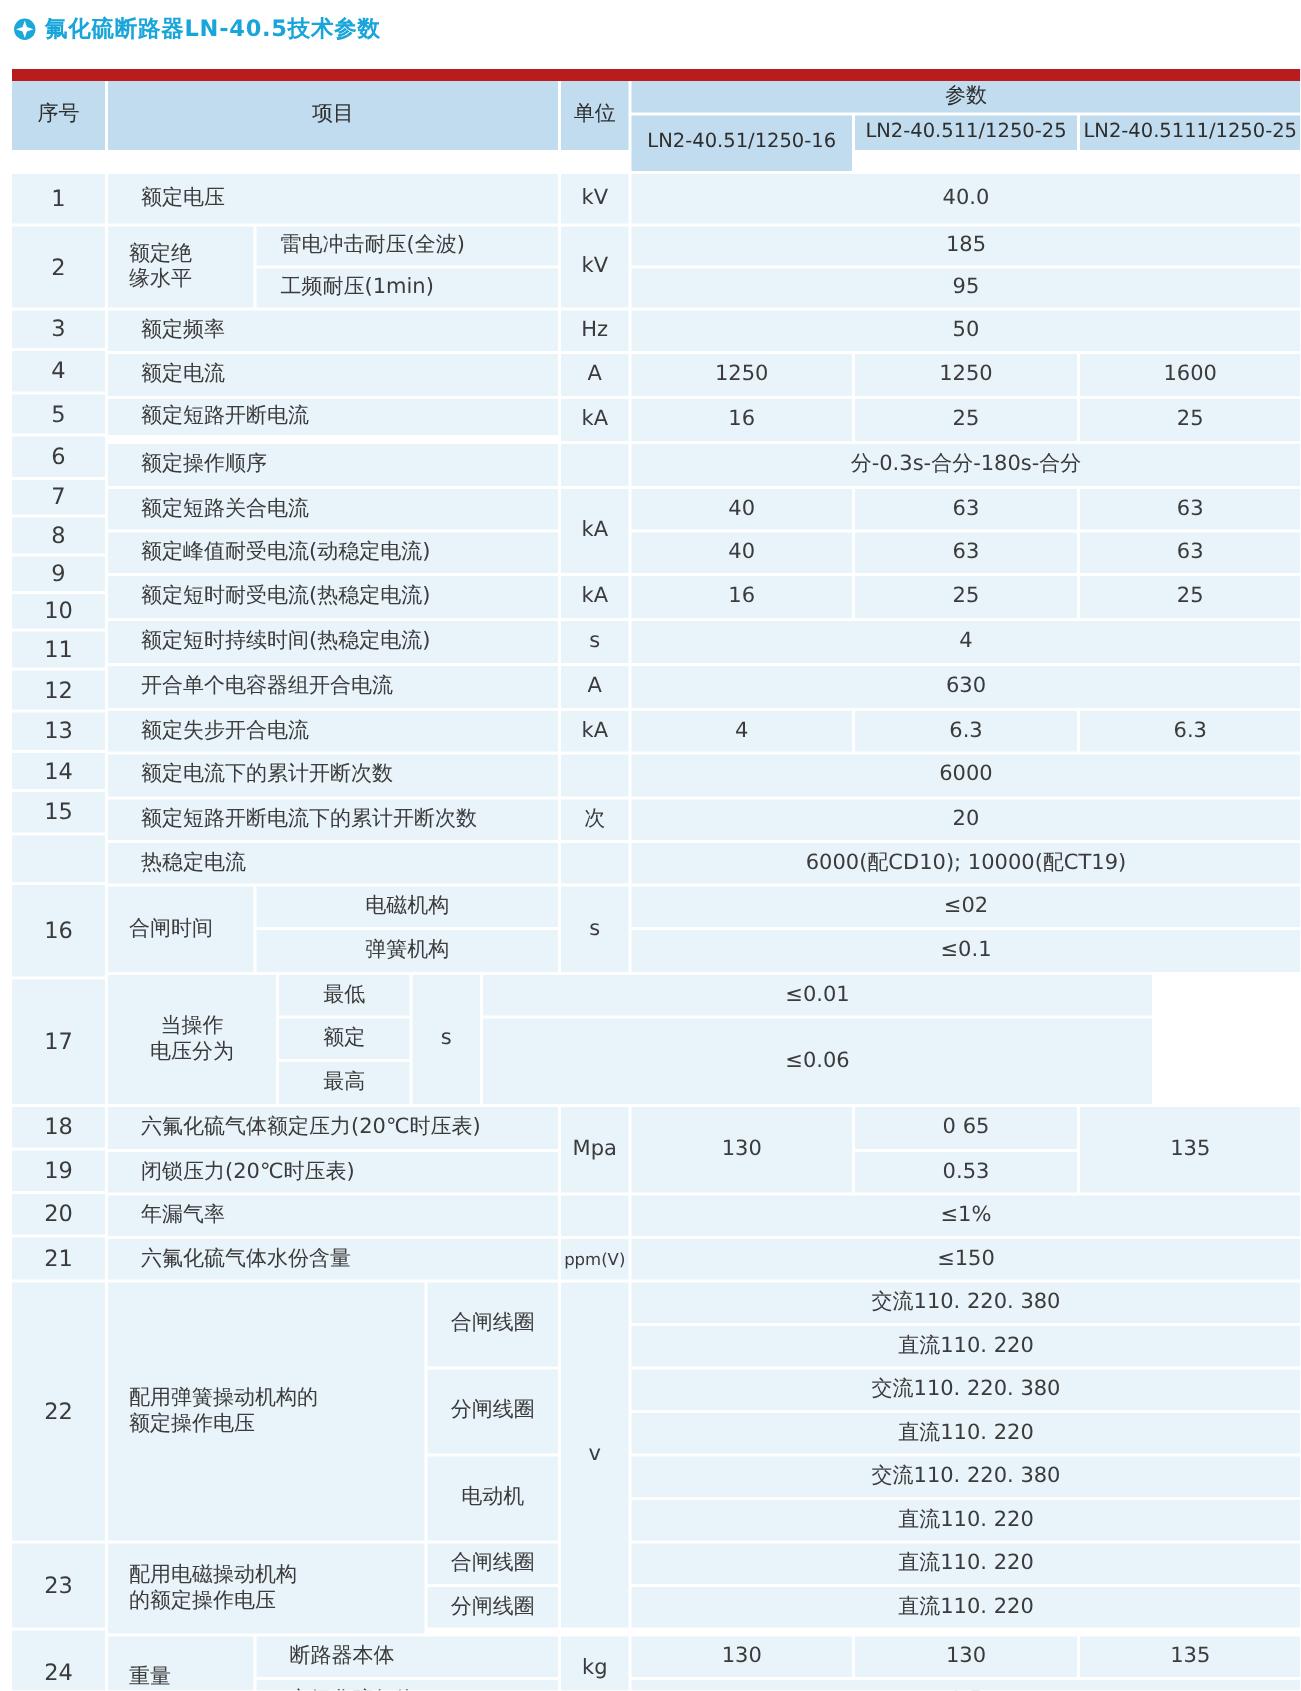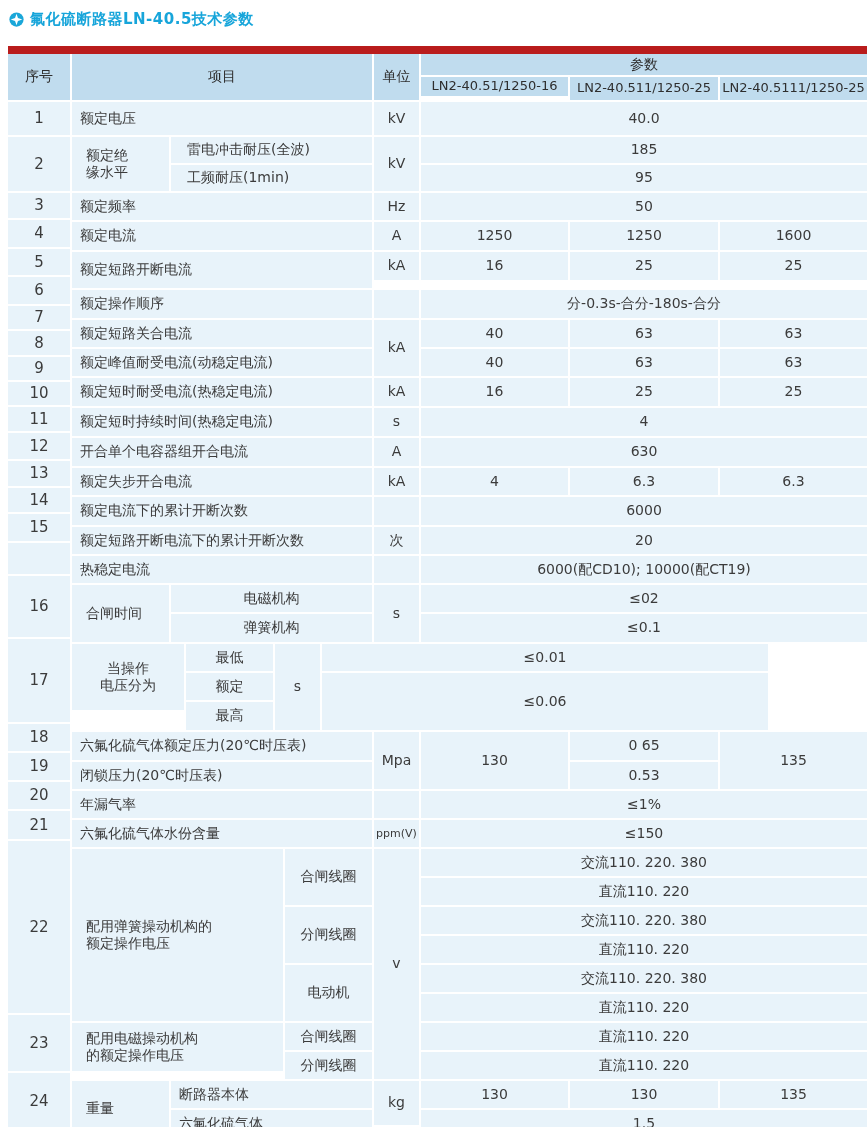--- a/index.html
+++ b/index.html
@@ -7,21 +7,21 @@
         font-family:"DejaVu Sans","Liberation Sans",sans-serif;}
   .title-row{position:absolute;left:9px;top:10px;display:flex;align-items:center;gap:6px;}
   .star-icon{width:15px;height:15px;flex-shrink:0;}
   .page-title{color:#17a5da;font-size:15px;font-weight:bold;letter-spacing:.5px;}
   .tbl{position:absolute;left:8px;top:46px;width:859px;border-top:8px solid #b91c1c;}
   .fr{display:flex;flex-direction:row;gap:2px;}
   .fc{display:flex;flex-direction:column;gap:2px;}
   .c{background:#e8f3fa;color:#3b3b3b;font-size:14px;display:flex;align-items:center;
      justify-content:center;box-sizing:border-box;flex-shrink:0;text-align:center;line-height:1.25;}
   .hc{background:#c0dcee;color:#2e2e2e;}
-  .lt{justify-content:flex-start;text-align:right;padding-left:8px;}
+  .lt{justify-content:flex-start;text-align:right;padding-left:22px;}
   .lt2{justify-content:flex-start;text-align:left;padding-left:16px;}
   .lt3{justify-content:flex-start;text-align:left;padding-left:14px;}
   .pre{white-space:pre-line;}
   .sm{font-size:11px;}
   .md{font-size:13px;}
   .serial{font-size:15px;}
   .w-serial{width:62px;} .w-item{width:300px;} .w-unit{width:45px;} .w-params{width:446px;}
   .w-p1{width:147px;} .w-p2{width:148px;} .w-p3{width:147px;}
   .w-sub1{width:97px;} .w-sub2{width:201px;}
   .w-op2{width:112px;} .w-op3{width:87px;}
@@ -42,21 +42,21 @@
 
   <div class="tbl fc">
 
     <div class="fr">
       <div class="c hc w-serial" style="height:46px">序号</div>
       <div class="c hc w-item" style="height:46px">项目</div>
       <div class="c hc w-unit" style="height:46px">单位</div>
       <div class="fc w-params">
         <div class="c hc" style="height:21px">参数</div>
         <div class="fr">
-          <div class="c hc w-p1 md" style="height:19px">LN2-40.51/1250-16</div>
+          <div class="c hc w-p1 md" style="height:37px">LN2-40.51/1250-16</div>
           <div class="c hc w-p2 md" style="height:23px">LN2-40.511/1250-25</div>
           <div class="c hc w-p3 md" style="height:23px">LN2-40.5111/1250-25</div>
         </div>
       </div>
     </div>
 
     <div class="fr">
 
       <div class="fc w-serial">
         <div class="c serial" style="height:33px">1</div>
@@ -116,21 +116,21 @@
 
         <div class="fr">
           <div class="c lt w-item" style="height:28px">额定电流</div>
           <div class="c w-unit" style="height:28px">A</div>
           <div class="c w-p1" style="height:28px">1250</div>
           <div class="c w-p2" style="height:28px">1250</div>
           <div class="c w-p3" style="height:28px">1600</div>
         </div>
 
         <div class="fr">
-          <div class="c lt w-item" style="height:36px">额定短路开断电流</div>
+          <div class="c lt w-item" style="height:24px">额定短路开断电流</div>
           <div class="c w-unit" style="height:28px">kA</div>
           <div class="c w-p1" style="height:28px">16</div>
           <div class="c w-p2" style="height:28px">25</div>
           <div class="c w-p3" style="height:28px">25</div>
         </div>
 
         <div class="fr">
           <div class="c lt w-item" style="height:28px">额定操作顺序</div>
           <div class="c w-unit" style="height:28px"></div>
           <div class="c w-params" style="height:28px">分-0.3s-合分-180s-合分</div>
@@ -209,21 +209,21 @@
             <div class="c" style="height:28px">弹簧机构</div>
           </div>
           <div class="c w-unit" style="height:57px">s</div>
           <div class="fc w-params">
             <div class="c" style="height:27px">≤02</div>
             <div class="c" style="height:28px">≤0.1</div>
           </div>
         </div>
 
         <div class="fr">
-          <div class="c pre w-op2" style="height:66px">当操作
+          <div class="c pre w-op2" style="height:86px">当操作
 电压分为</div>
           <div class="fc w-op3">
             <div class="c" style="height:27px">最低</div>
             <div class="c" style="height:27px">额定</div>
             <div class="c" style="height:28px">最高</div>
           </div>
           <div class="c w-unit" style="height:86px">s</div>
           <div class="fc w-params">
             <div class="c" style="height:27px">≤0.01</div>
             <div class="c" style="height:57px">≤0.06</div>
@@ -261,21 +261,21 @@
             <div class="fr">
               <div class="c lt3 pre w-spring" style="height:172px">配用弹簧操动机构的
 额定操作电压</div>
               <div class="fc w-coil">
                 <div class="c" style="height:56px">合闸线圈</div>
                 <div class="c" style="height:56px">分闸线圈</div>
                 <div class="c" style="height:56px">电动机</div>
               </div>
             </div>
             <div class="fr">
-              <div class="c lt3 pre w-spring" style="height:48px">配用电磁操动机构
+              <div class="c lt3 pre w-spring" style="height:60px">配用电磁操动机构
 的额定操作电压</div>
               <div class="fc w-coil">
                 <div class="c" style="height:27px">合闸线圈</div>
                 <div class="c" style="height:27px">分闸线圈</div>
               </div>
             </div>
           </div>
           <div class="c w-unit" style="height:230px">v</div>
           <div class="fc w-params">
             <div class="c" style="height:27px">交流110. 220. 380</div>

